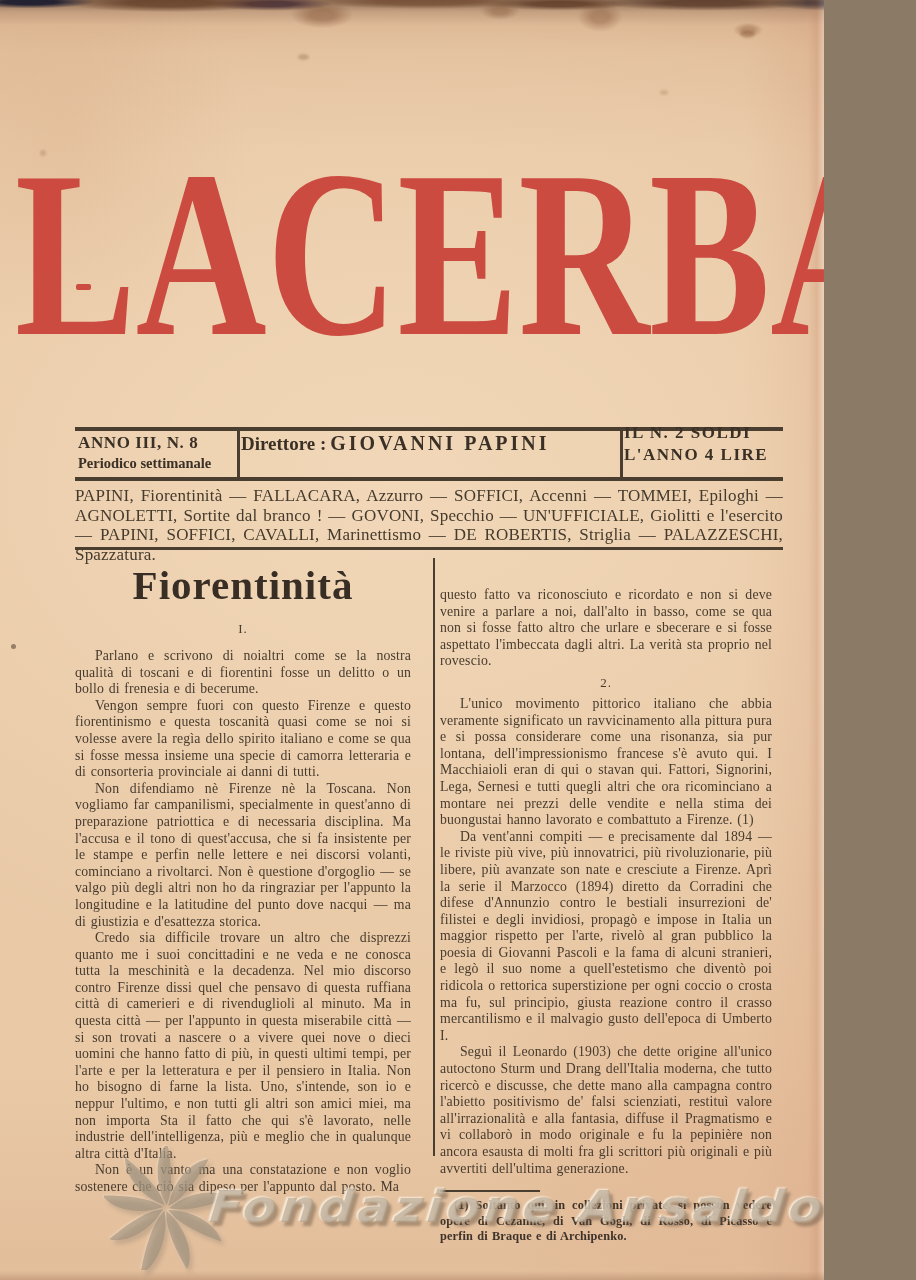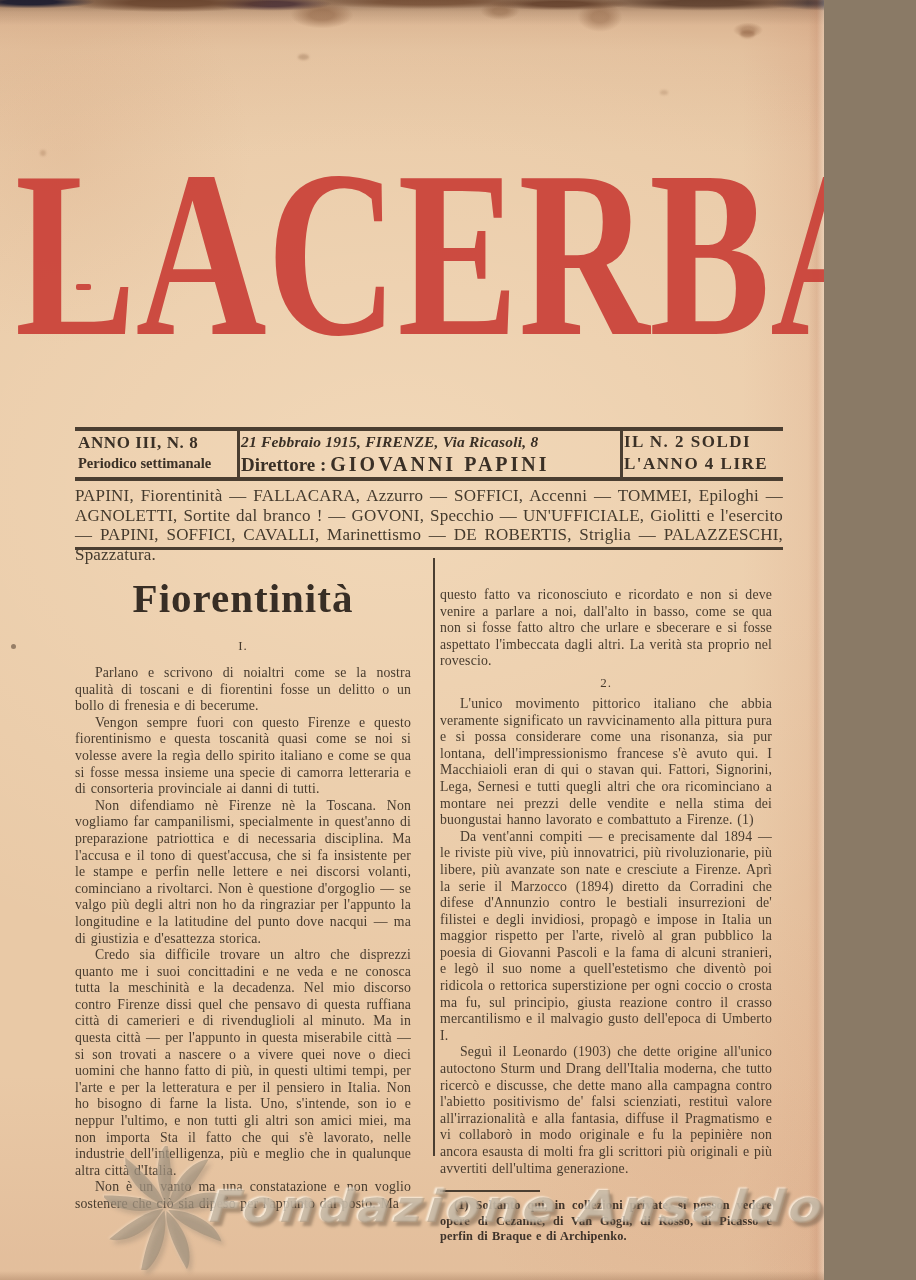--- a/index.html
+++ b/index.html
@@ -42,38 +42,38 @@
   .rule{position:absolute;background:#4a3e31;}
   .rule-a{left:75px;top:427px;width:708px;height:4px;}
   .rule-b{left:75px;top:477px;width:708px;height:4px;}
   .rule-c{left:75px;top:547px;width:708px;height:3px;}
   .vdiv{position:absolute;background:#4a3e31;width:3px;top:431px;height:46px;}
   .vdiv-1{left:237px;} .vdiv-2{left:620px;}
 
   .mast-cell{position:absolute;color:#3a3026;}
   .cell-issue{left:78px;top:432px;width:157px;}
   .cell-center{left:241px;top:431px;width:377px;}
-  .cell-price{left:624px;top:431px;width:155px;}
+  .cell-price{left:624px;top:422px;width:155px;}
   .issue-l1{font-weight:700;font-size:17px;letter-spacing:.6px;line-height:22px;}
   .issue-l2{font-weight:700;font-size:14.5px;line-height:19px;}
   .date-line{font-style:italic;font-weight:700;font-size:15.5px;line-height:21px;letter-spacing:.2px;}
   .director-row{line-height:24px;white-space:nowrap;}
   .director-label{font-weight:700;font-size:19px;}
   .director-name{font-weight:700;font-size:20px;letter-spacing:3px;margin-top:41px;}
   .price-l{font-weight:700;font-size:17px;letter-spacing:1.5px;line-height:22px;}
 
   .contents{position:absolute;left:75px;top:486px;width:708px;
     font-size:17px;line-height:19.5px;text-align:justify;color:#443a2d;letter-spacing:.2px;}
 
   .col{position:absolute;}
   .col-left{left:75px;top:558px;width:336px;}
   .col-right{left:440px;top:563px;width:332px;margin-top:24px;}
   .vrule{position:absolute;left:433px;top:558px;width:2px;height:598px;background:#4a3e31;}
 
-  h1.art-title{margin:17px;font-size:41px;font-weight:700;text-align:center;
+  h1.art-title{margin:4px;font-size:41px;font-weight:700;text-align:center;
     letter-spacing:1px;line-height:46px;color:#382e25;}
   .sec{text-align:center;font-size:13px;letter-spacing:1px;color:#473b2e;line-height:16px;}
   .col-left .sec{margin:13px 0 11px;}
   .col-right .sec{margin:5px 0 5px;}
   .col p{margin:0;font-size:13.8px;line-height:16.6px;text-align:justify;
     text-indent:20px;letter-spacing:.15px;word-spacing:1px;color:#473b2e;}
   .col p.noindent{text-indent:0;}
   .fnrule{width:100px;height:2px;background:#4a3e31;margin:13px 0 6px;}
   p.footnote{font-size:12.3px !important;line-height:15.6px !important;font-weight:700;
     text-indent:14px !important;color:#3e332a !important;}
@@ -109,21 +109,20 @@
   <div class="rule rule-b"></div>
   <div class="vdiv vdiv-1"></div>
   <div class="vdiv vdiv-2"></div>
 
   <div class="mast-cell cell-issue">
     <div class="issue-l1">ANNO III, N. 8</div>
     <div class="issue-l2">Periodico settimanale</div>
   </div>
 
   <div class="mast-cell cell-center">
-    <div class="date-line">21 Febbraio 1915, FIRENZE, Via Ricasoli, 8</div>
     <div class="director-row">
       <span class="director-label">Direttore :</span>
       <span class="director-name">GIOVANNI PAPINI</span>
     </div>
   </div>
 
   <div class="mast-cell cell-price">
     <div class="price-l">IL N. 2 SOLDI</div>
     <div class="price-l">L'ANNO 4 LIRE</div>
   </div>

